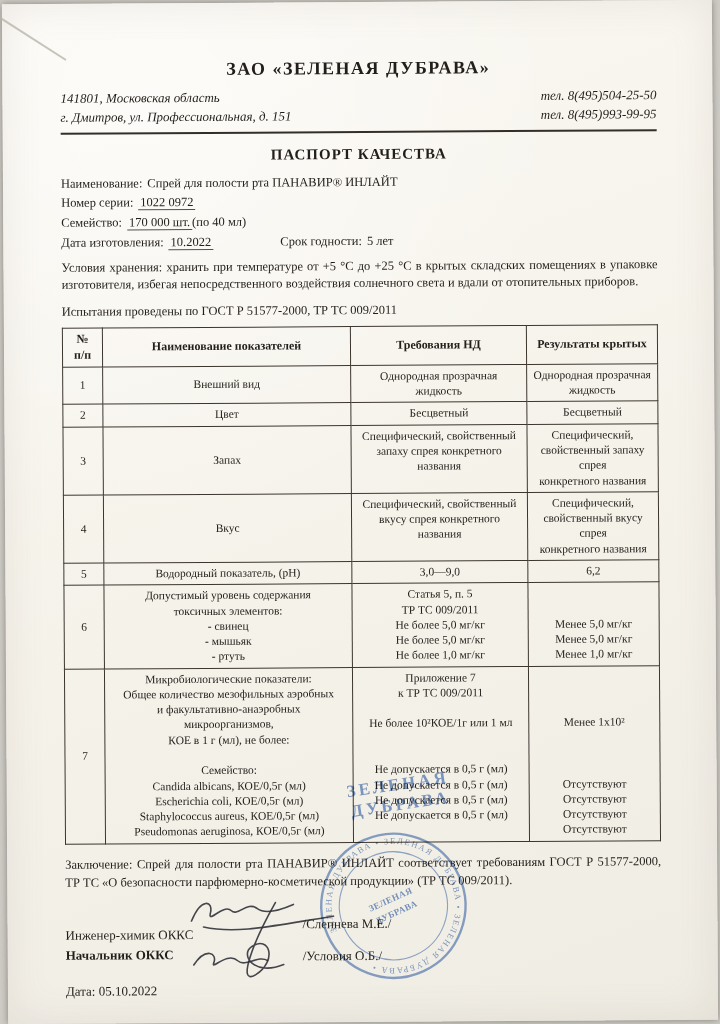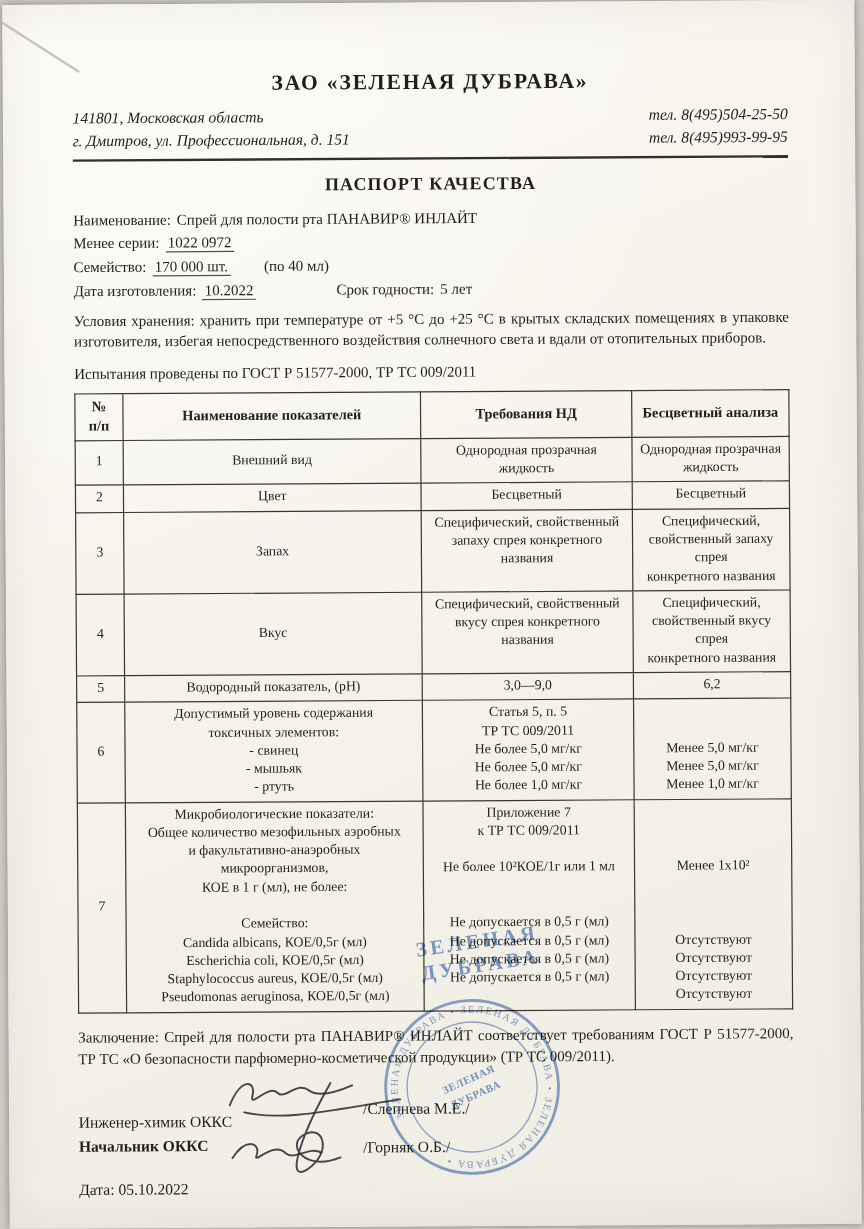--- a/index.html
+++ b/index.html
@@ -31,21 +31,21 @@
   .rule { border-top:2px solid #332e28; margin-top:5px; }
 
   .doc-title { text-align:center; font-weight:bold; font-size:15px;
     letter-spacing:1px; margin:13px 0 10px; }
 
   
   .fields { font-size:12.5px; line-height:1.5; }
   .field-row { margin:1px 0; }
   .lbl { margin-right:5px; }
   .uline { border-bottom:1px solid #55504a; padding:0 2px; }
-  .qty-note { margin-left:28px; }
+  .qty-note { }
   .shelf { margin-left:64px; }
   .storage { font-size:12.5px; line-height:1.42; margin-top:7px; text-align:justify; }
   .tests { font-size:12.5px; margin:8px 0 6px; }
 
   
   table { width:100%; border-collapse:collapse; font-size:11.5px; line-height:1.33;
     table-layout:fixed; }
   th,td { border:1px solid #3c362f; padding:3px 5px; vertical-align:top;
     text-align:center; white-space:pre-line; overflow:hidden; }
   th { font-weight:bold; font-size:12px; vertical-align:middle; }
@@ -95,21 +95,21 @@
     <div class="rule"></div>
   </div>
 
   <div class="doc-title">ПАСПОРТ КАЧЕСТВА</div>
 
   <div class="fields">
     <div class="field-row">
       <span class="lbl">Наименование:</span><span>Спрей для полости рта ПАНАВИР® ИНЛАЙТ</span>
     </div>
     <div class="field-row">
-      <span class="lbl">Менее серии:</span><span class="uline">1022 0972</span>
+      <span class="lbl">Номер серии:</span><span class="uline">1022 0972</span>
     </div>
     <div class="field-row">
       <span class="lbl">Семейство:</span><span class="uline">170 000 шт.</span><span class="qty-note">(по 40 мл)</span>
     </div>
     <div class="field-row">
       <span class="lbl">Дата изготовления:</span><span class="uline">10.2022</span>
       <span class="shelf lbl">Срок годности:</span><span>5 лет</span>
     </div>
     <p class="storage">Условия хранения: хранить при температуре от +5 °С до +25 °С в крытых складских помещениях в упаковке изготовителя, избегая непосредственного воздействия солнечного света и вдали от отопительных приборов.</p>
     <p class="tests">Испытания проведены по ГОСТ Р 51577-2000, ТР ТС 009/2011</p>
@@ -121,21 +121,21 @@
         <col style="width:248px">
         <col style="width:176px">
         <col>
     </colgroup>
     <thead>
       <tr>
         <th>№
 п/п</th>
         <th>Наименование показателей</th>
         <th>Требования НД</th>
-        <th>Бесцветный анализа</th>
+        <th>Результаты крытых</th>
       </tr>
     </thead>
     <tbody>
       <tr>
         <td class="c-num">1</td>
         <td class="c-name">Внешний вид</td>
         <td class="c-req">Однородная прозрачная
 жидкость</td>
         <td class="c-res">Однородная прозрачная
 жидкость</td>
@@ -227,21 +227,21 @@
       </tr>
     </tbody>
   </table>
 
   <p class="conclusion">Заключение: Спрей для полости рта ПАНАВИР® ИНЛАЙТ соответствует требованиям ГОСТ Р 51577-2000, ТР ТС «О безопасности парфюмерно-косметической продукции» (ТР ТС 009/2011).</p>
 
   <div class="sign-block">
     <span class="sig-role1">Инженер-химик ОККС</span>
     <span class="sig-name1">/Слепнева М.Е./</span>
     <span class="sig-role2">Начальник ОККС</span>
-    <span class="sig-name2">/Горняк О.Б./</span>
+    <span class="sig-name2">/Условия О.Б./</span>
     <span class="sig-date">Дата: 05.10.2022</span>
 
     <svg class="sig-ink" width="190" height="110" viewBox="0 0 190 110">
       <path d="M8,30 C18,6 30,10 27,22 C24,34 40,12 48,20 C54,26 64,10 74,18 C82,24 96,20 110,14"></path>
       <path d="M20,36 C55,44 95,34 150,26"></path>
       <path d="M92,12 C70,50 52,96 72,84 C94,70 86,44 68,56 C56,64 70,86 100,74"></path>
       <path d="M10,74 C22,56 34,62 30,72 C27,80 44,60 54,70 C62,77 74,64 84,70"></path>
     </svg>
   </div>
 

